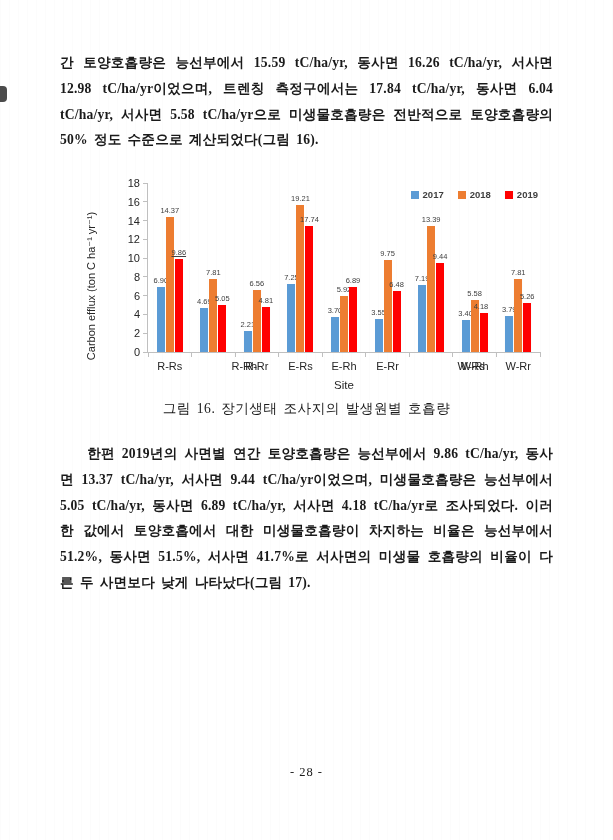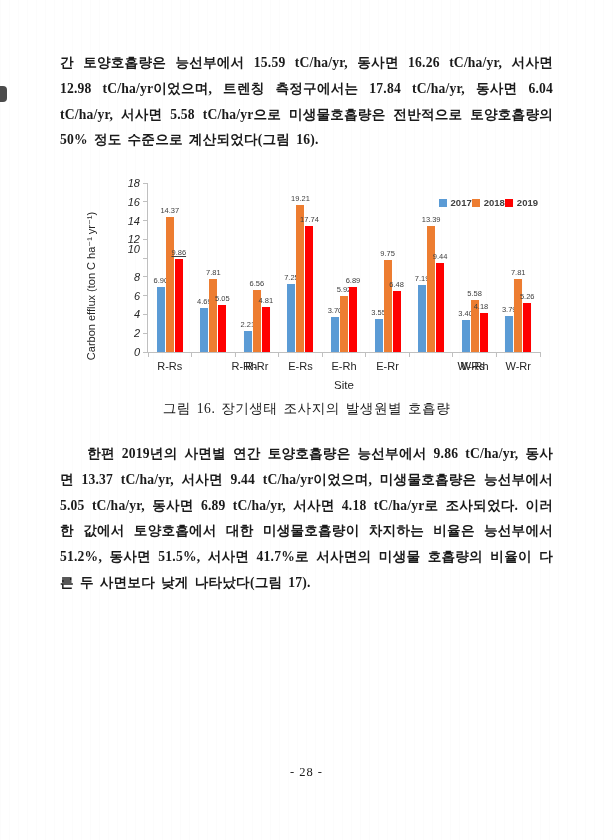--- a/index.html
+++ b/index.html
@@ -39,21 +39,21 @@
     font-family:"Liberation Sans","DejaVu Sans",sans-serif;
   }
   .plot{
     position:absolute;left:56px;top:8px;width:392px;height:169px;
   }
   .axis-y{position:absolute;left:-1px;top:0;width:1px;height:170px;background:#bfbfbf;}
   .axis-x{position:absolute;left:-1px;bottom:-1px;width:394px;height:1px;background:#bfbfbf;}
   .ytick{position:absolute;width:4px;height:1px;background:#bfbfbf;left:-5px;}
   .ytick-label{
     position:absolute;right:100%;margin-right:8px;width:30px;
-    text-align:right;font-size:11px;color:#262626;transform:translateY(-50%);font-style:italic;
+    text-align:right;font-size:11px;color:#262626;transform:translateY(-50%);
   }
   .xtick{position:absolute;width:1px;height:4px;background:#bfbfbf;bottom:-5px;}
   .xcat{
     position:absolute;top:100%;margin-top:8px;
     font-size:11px;color:#262626;text-align:center;transform:translateX(-50%);
     white-space:nowrap;
   }
   .xaxis-title{
     position:absolute;top:100%;left:50%;margin-top:27px;transform:translateX(-50%);
     font-size:11.5px;color:#262626;
@@ -63,21 +63,21 @@
     transform:translate(-50%,-50%) rotate(-90deg);
     transform-origin:center;
     font-size:11px;color:#262626;white-space:nowrap;
   }
   .bar{position:absolute;bottom:0;width:8px;}
   .bar-label{
     position:absolute;font-size:7.5px;color:#404040;
     transform:translateX(-50%);white-space:nowrap;
   }
   .legend{
-    position:absolute;top:14px;right:2px;display:flex;align-items:center;
+    position:absolute;top:6px;right:2px;display:flex;gap:14px;align-items:center;
   }
   .legend-item{display:flex;align-items:center;gap:4px;}
   .legend-swatch{width:8px;height:8px;display:inline-block;}
   .legend-label{font-size:9.5px;color:#404040;font-weight:bold;}
 </style>
 </head>
 <body>
 
 <div class="page">
 
@@ -109,21 +109,21 @@
         <div class="ytick-label" style="top: 169px;">0</div>
         <div class="ytick" style="top: 149.722px;"></div>
         <div class="ytick-label" style="top: 150.222px;">2</div>
         <div class="ytick" style="top: 130.944px;"></div>
         <div class="ytick-label" style="top: 131.444px;">4</div>
         <div class="ytick" style="top: 112.167px;"></div>
         <div class="ytick-label" style="top: 112.667px;">6</div>
         <div class="ytick" style="top: 93.3889px;"></div>
         <div class="ytick-label" style="top: 93.8889px;">8</div>
         <div class="ytick" style="top: 74.6111px;"></div>
-        <div class="ytick-label" style="top: 66px;">10</div>
+        <div class="ytick-label" style="top: 75px;">10</div>
         <div class="ytick" style="top: 55.8333px;"></div>
         <div class="ytick-label" style="top: 56.3333px;">12</div>
         <div class="ytick" style="top: 37.0556px;"></div>
         <div class="ytick-label" style="top: 37.5556px;">14</div>
         <div class="ytick" style="top: 18.2778px;"></div>
         <div class="ytick-label" style="top: 18.7778px;">16</div>
         <div class="ytick" style="top: -0.5px;"></div>
         <div class="ytick-label" style="top: 0px;">18</div>
         <div class="xtick" style="left: -0.5px;"></div>
         <div class="xtick" style="left: 43.0556px;"></div>

